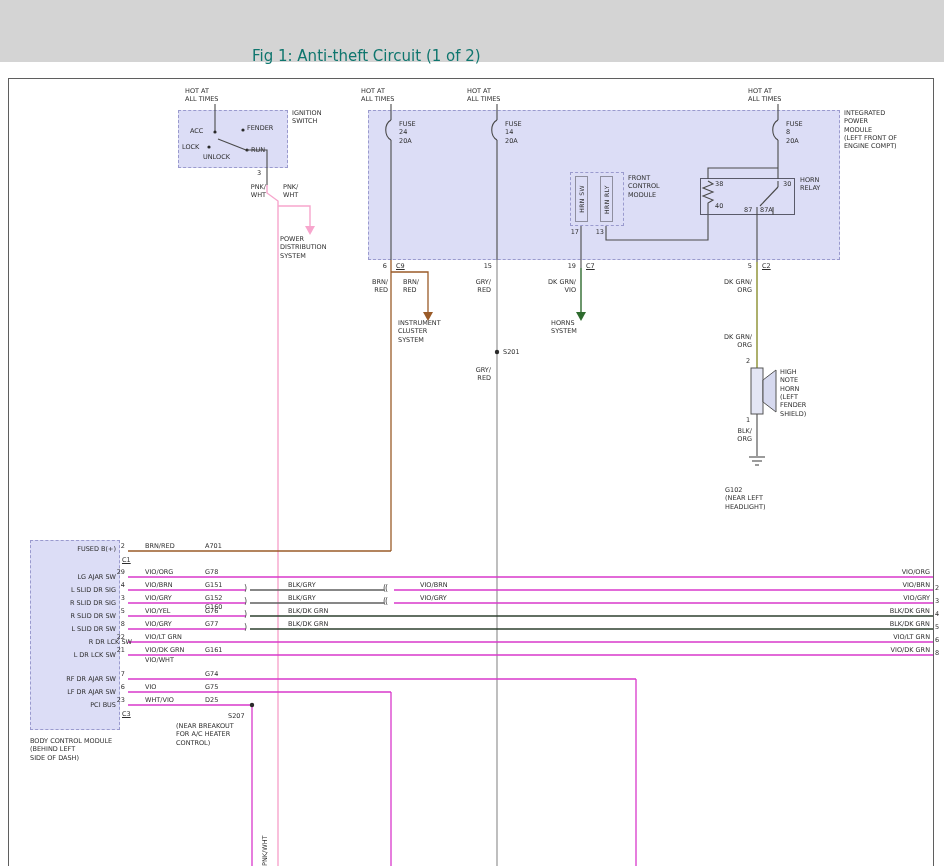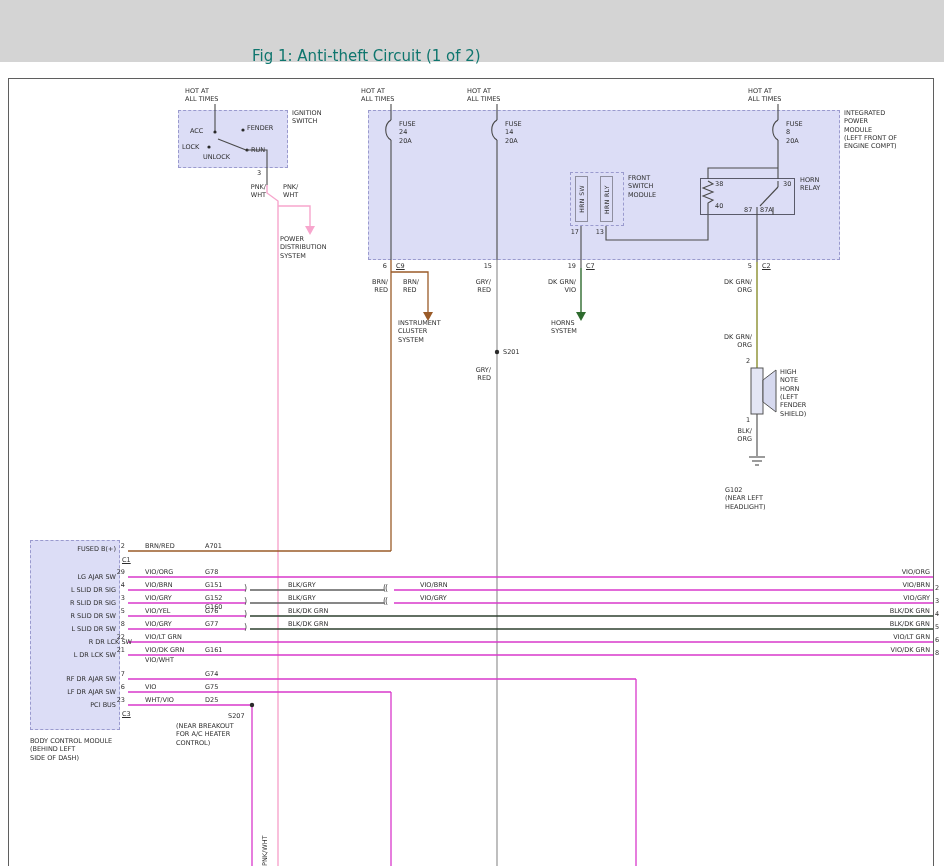--- a/index.html
+++ b/index.html
@@ -208,21 +208,21 @@
   <div class="t" style="left:399px;top:120px">FUSE
 24
 20A</div>
   <div class="t" style="left:505px;top:120px">FUSE
 14
 20A</div>
   <div class="t" style="left:786px;top:120px">FUSE
 8
 20A</div>
   <div class="t" style="left:628px;top:174px">FRONT
-SWITCH
+CONTROL
 MODULE</div>
   <div class="t tr" style="left:567px;top:228px;width:12px">17</div>
   <div class="t tr" style="left:594px;top:228px;width:10px">13</div>
   <div class="t" style="left:715px;top:180px">38</div>
   <div class="t" style="left:783px;top:180px">30</div>
   <div class="t" style="left:715px;top:202px">40</div>
   <div class="t" style="left:744px;top:206px">87</div>
   <div class="t" style="left:760px;top:206px">87A</div>
   <div class="t" style="left:800px;top:176px">HORN
 RELAY</div>

